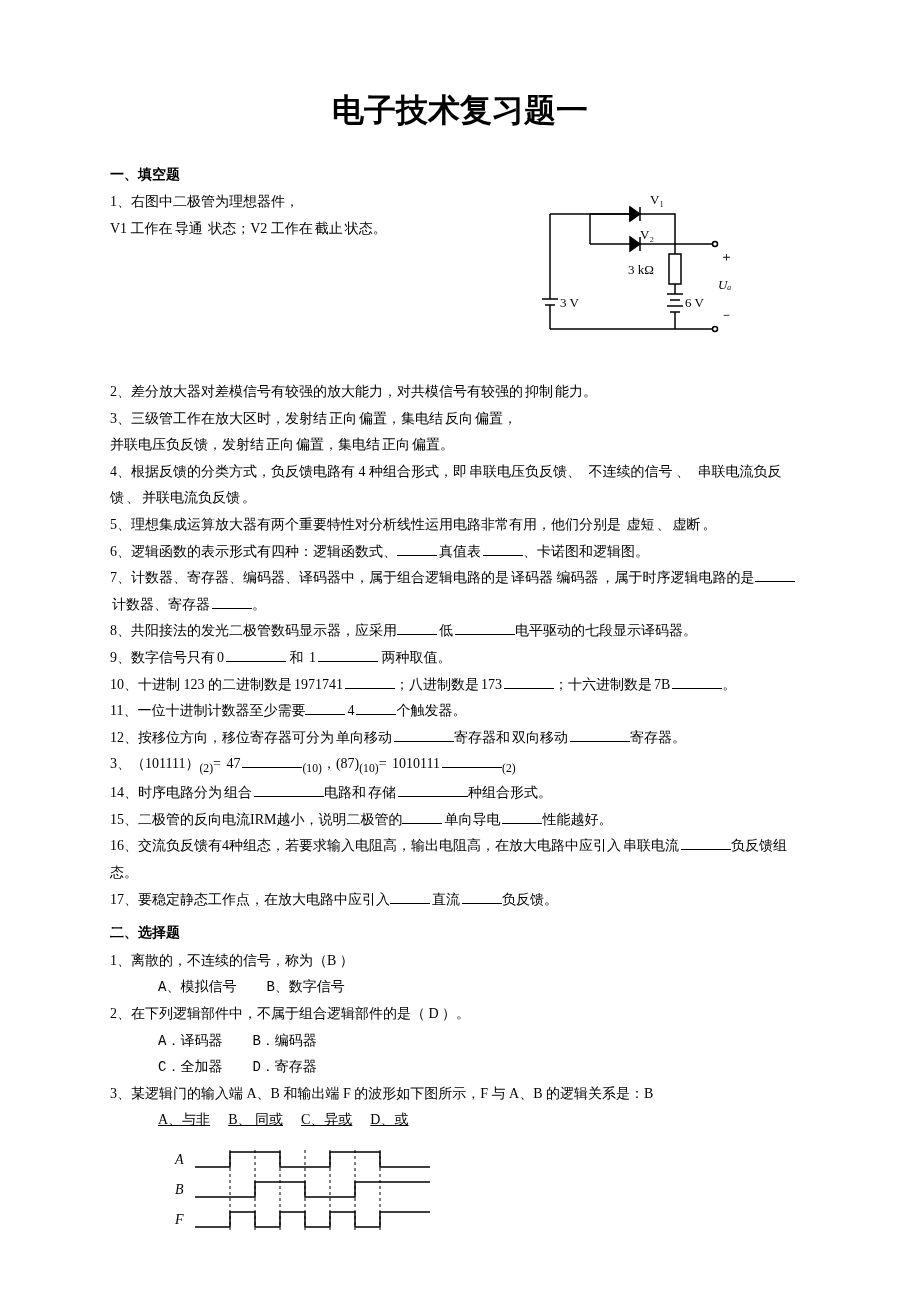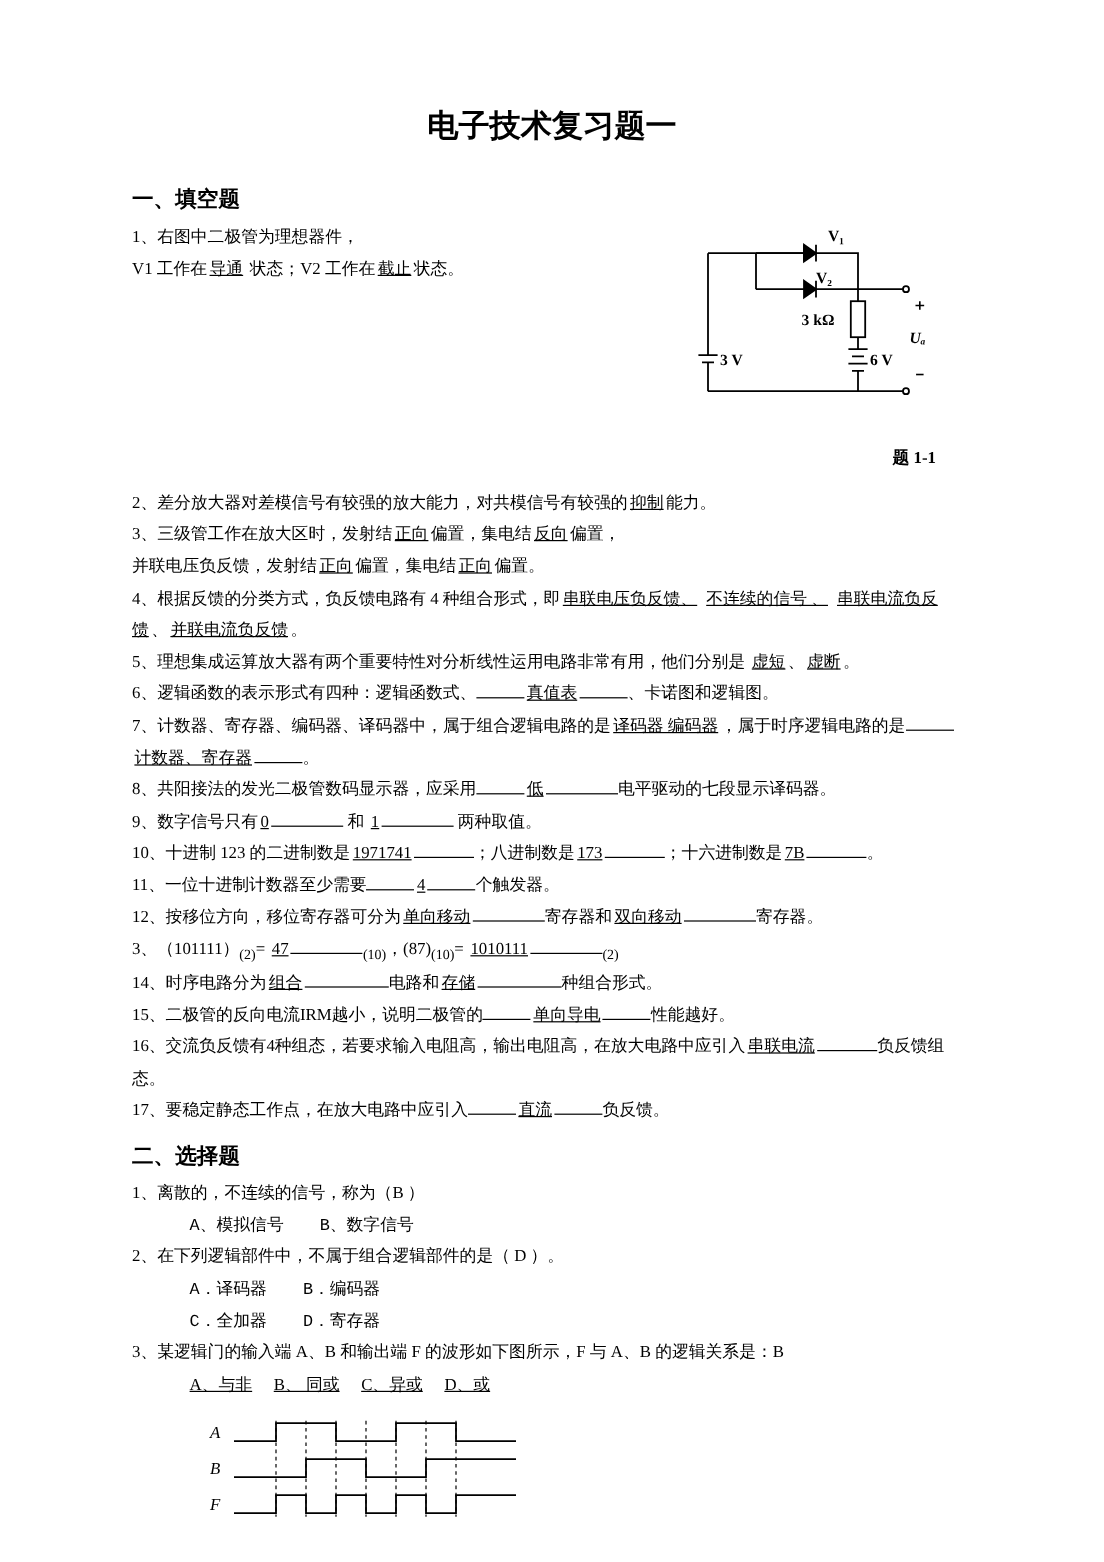--- a/index.html
+++ b/index.html
@@ -8,45 +8,44 @@
     line-height: 1.9;
     color: #000;
     background: #fff;
     margin: 0;
     padding: 80px 110px 60px 110px;
     width: 920px;
     box-sizing: border-box;
   }
   h1 {
     text-align: center;
-    font-size: 26px;
+    font-size: 32px;
     font-weight: bold;
     margin: 0 0 20px 0;
     font-family: "SimHei", "黑体", sans-serif;
   }
   .section-title {
     font-weight: bold;
-    font-size: 18px;
+    font-size: 14px;
     margin: 6px 0 2px 0;
     font-family: "SimHei", "黑体", sans-serif;
   }
   .circuit-block {
     float: right;
     width: 260px;
     margin: 0 30px 10px 10px;
-    text-align: right;
-    font-weight: bold;
+    text-align: left;
   }
   .circuit-caption {
     font-size: 14px;
     margin-top: 4px;
   }
   .clear { clear: both; }
   .q { margin: 0; }
-  .ans { text-decoration: underline; padding: 0 2px; }
+  .ans { padding: 0 2px; }
   .blank { display: inline-block; border-bottom: 1px solid #000; min-width: 40px; height: 1em; vertical-align: baseline; }
   .sub-opt { padding-left: 48px; }
   .sub-opt span { margin-right: 30px; font-family: Liberation Mono, monospace; }
   .q3-opts { padding-left: 48px; text-decoration: underline; }
   .q3-opts span { margin-right: 18px; }
   .wave-block { margin-left: 60px; margin-top: 8px; }
 </style>
 </head>
 <body>
 
@@ -97,21 +96,20 @@
       <text x="130" y="15">V₁</text>
       <text x="120" y="50">V₂</text>
       <text x="108" y="85">3 kΩ</text>
       <text x="40" y="118">3 V</text>
       <text x="165" y="118">6 V</text>
       <text x="200" y="72">＋</text>
       <text x="198" y="100" font-style="italic">Uₐ</text>
       <text x="200" y="130">－</text>
     </g>
   </svg>
-  <div class="circuit-caption">题 1-1</div>
 </div>
 
 <p class="q">1、右图中二极管为理想器件，</p>
 <p class="q">
   <span>V1 工作在</span><span class="ans">导通</span><span> 状态；V2 工作在</span><span class="ans">截止</span><span>状态。</span>
 </p>
 <div class="clear"></div>
 
 <p class="q"><span>2、差分放大器对差模信号有较强的放大能力，对共模信号有较强的</span><span class="ans">抑制</span><span>能力。</span></p>
 

